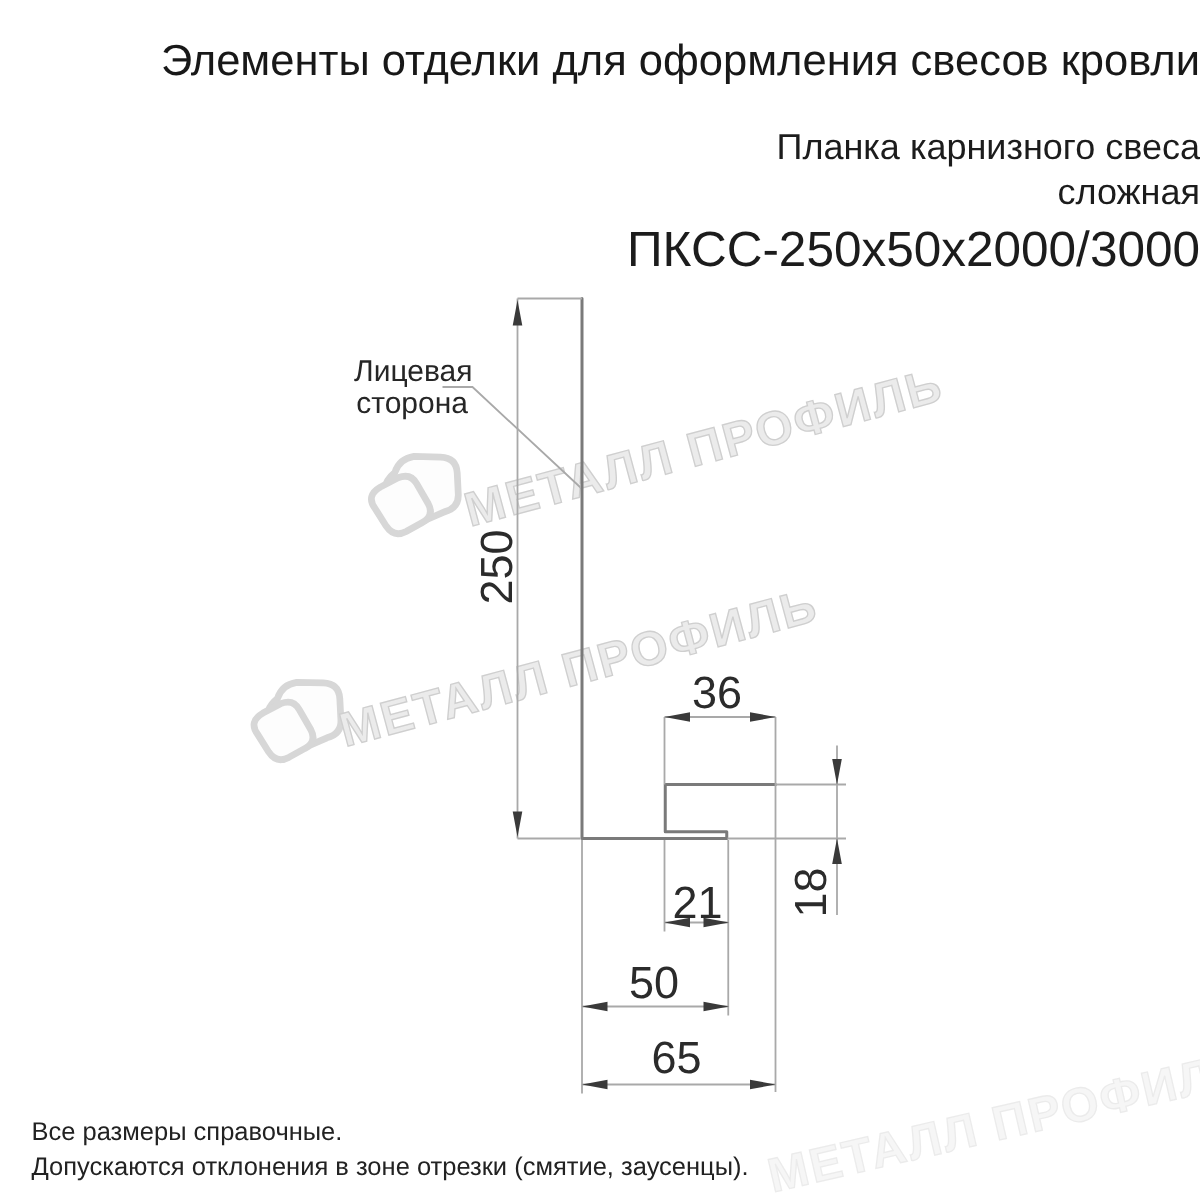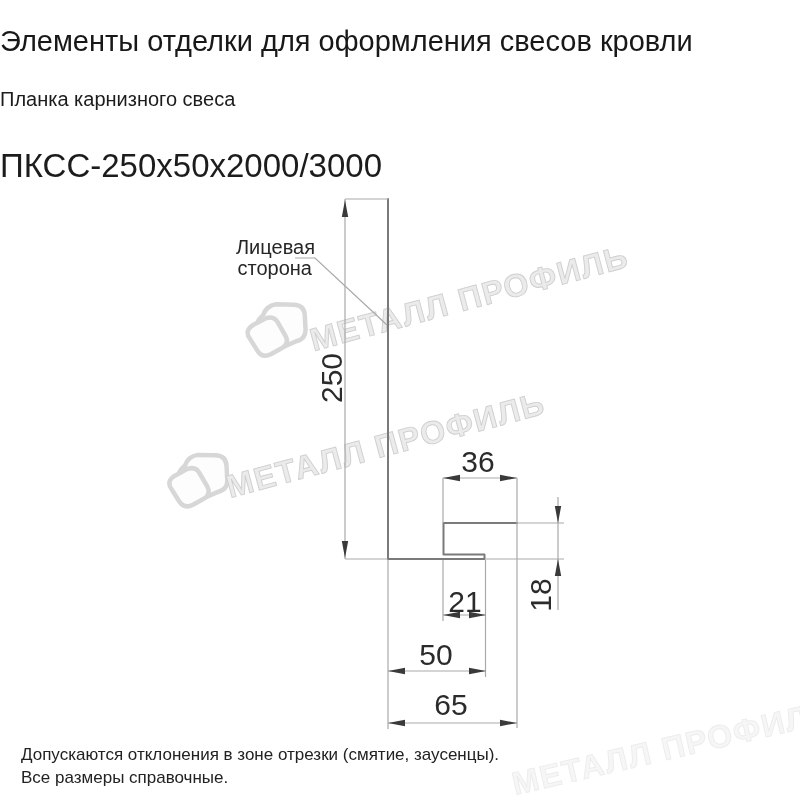--- a/index.html
+++ b/index.html
@@ -1,39 +1,40 @@
 <!DOCTYPE html>
 <html><head>
 <meta charset="utf-8">
 <style>
   html,body{margin:0;padding:0;background:#ffffff;}
   body{width:800px;height:800px;position:relative;overflow:hidden;
        font-family:"Liberation Sans",sans-serif;color:#1d1d1d;}
-  .hdr{position:absolute;left:0;width:800px;text-align:left;}
+  .hdr{position:absolute;left:0;width:800px;text-align:right;}
   #title{top:24px;font-size:29px;line-height:34px;color:#181818;}
-  #subtitle{top:84px;font-size:20px;line-height:30px;color:#1c1c1c;}
+  #subtitle{top:84px;font-size:24px;line-height:30px;color:#1c1c1c;}
   #pcode{top:151px;font-size:33px;line-height:30px;color:#1c1c1c;}
   #footer{position:absolute;left:21px;top:744px;font-size:17px;line-height:22.5px;color:#222;}
   svg{position:absolute;left:0;top:0;}
   .pline{stroke:#7a7a7a;stroke-width:2;fill:none;stroke-linejoin:round;stroke-linecap:round;}
   .dline{stroke:#a9a9a9;stroke-width:1.2;fill:none;}
   .arr{fill:#3a3a3a;stroke:none;}
   text{font-family:"Liberation Sans",sans-serif;}
   .dim{font-size:30px;fill:#2b2b2b;text-anchor:middle;}
   .face{font-size:20px;fill:#262626;text-anchor:end;}
   .wm-text{font-size:32px;font-weight:bold;letter-spacing:1.5px;
            fill:#ebebeb;stroke:#cfcfcf;stroke-width:0.9;text-anchor:start;}
   .wm-logo{fill:#fdfdfd;stroke:#d7d7d7;stroke-width:4.5;stroke-linejoin:round;}
 </style>
 </head>
 <body>
 
 <div class="hdr" id="title">Элементы отделки для оформления свесов кровли</div>
 <div class="hdr" id="subtitle">
   <div>Планка карнизного свеса</div>
+  <div>сложная</div>
 </div>
 <div class="hdr" id="pcode">ПКСС-250х50х2000/3000</div>
 
 <svg width="800" height="800" viewBox="0 0 800 800">
 
   <g>
     <g transform="rotate(-15 310 350)">
       <g transform="translate(250,295)">
         <path class="wm-logo" d="M24,9 q5,-8 15,-7 l17,5 q10,3 8,13 l-3,14 q-2,9 -12,9 l-20,3 q-9,1 -11,-8 l-3,-15 q-2,-9 9,-14 z"></path>
         <path class="wm-logo" d="M5,29 q-4,-10 7,-13 l13,-3 q9,-1 11,7 l4,15 q2,9 -7,11 l-12,3 q-9,2 -12,-7 z"></path>
@@ -98,15 +99,15 @@
   <text class="dim" x="465" y="612">21</text>
   <text class="dim" x="436" y="665">50</text>
   <text class="dim" x="451" y="715">65</text>
 
   <polyline class="dline" points="295,258 315,258 387,325"></polyline>
   <text class="face" x="315" y="254">Лицевая</text>
   <text class="face" x="312" y="275">сторона</text>
 </svg>
 
 <div id="footer">
+  <div>Все размеры справочные.</div>
   <div>Допускаются отклонения в зоне отрезки (смятие, заусенцы).</div>
-  <div>Все размеры справочные.</div>
 </div>
 
 </body></html>

